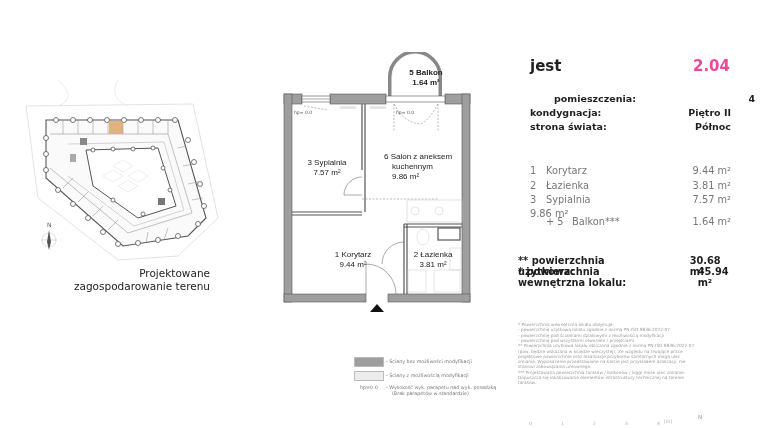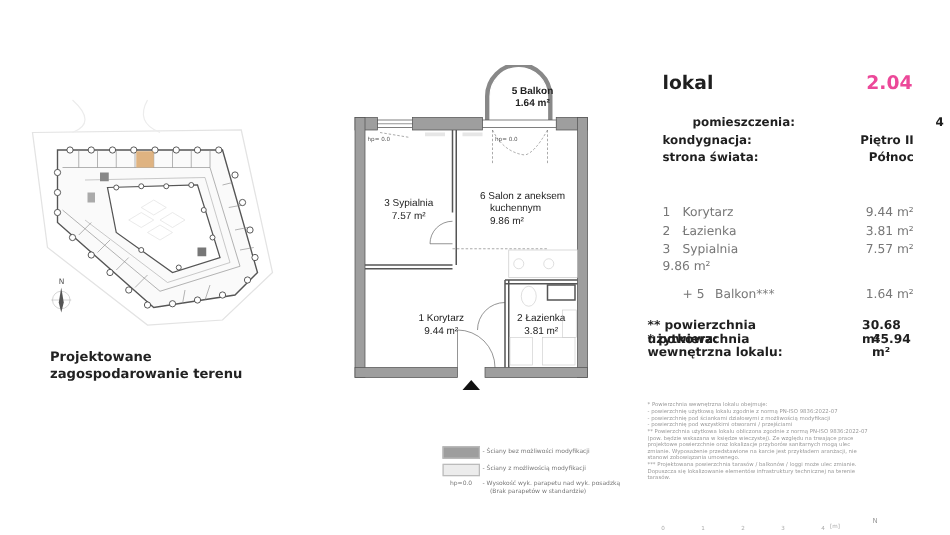--- a/index.html
+++ b/index.html
@@ -4,21 +4,21 @@
 <style>
   html, body { margin: 0; padding: 0; }
   body {
     width: 760px; height: 428px; background: #ffffff; position: relative; overflow: hidden;
     font-family: "DejaVu Sans", sans-serif; color: #1a1a1a;
   }
   .abs { position: absolute; }
 
   
   #site-plan { left: 18px; top: 78px; width: 205px; height: 185px; }
-  #site-caption { left: 40px; top: 280px; width: 170px; text-align: left; font-size: 10.5px; font-weight: bold; line-height: 13px; color: #222; }
+  #site-caption { left: 40px; top: 267px; width: 170px; text-align: right; font-size: 10.5px; font-weight: normal; line-height: 13px; color: #222; }
 
   
   #floor-plan { left: 278px; top: 52px; width: 200px; height: 262px; }
   .room-label { position: absolute; font-family: "Liberation Sans", sans-serif; font-size: 8px; color: #222; text-align: center; line-height: 10px; }
   .hp { position: absolute; font-size: 4.5px; color: #555; }
 
   
   .legend-swatch { position: absolute; width: 28px; height: 8px; border: 1px solid #bbb; }
   .legend-text { position: absolute; font-size: 4.8px; color: #777; line-height: 6px; }
 
@@ -220,21 +220,21 @@
 <div>
   <div class="legend-swatch" style="left:354px;top:357px;background:#9e9e9e;"></div>
   <div class="legend-text" style="left:386px;top:359px;">-   Ściany bez możliwości modyfikacji</div>
   <div class="legend-swatch" style="left:354px;top:371px;background:#ececec;"></div>
   <div class="legend-text" style="left:386px;top:373px;">-   Ściany z możliwością modyfikacji</div>
   <div class="legend-text" style="left:360px;top:385px;">hp=0.0</div>
   <div class="legend-text" style="left:386px;top:385px;">-   Wysokość wyk. parapetu nad wyk. posadzką</div>
   <div class="legend-text" style="left:392px;top:391px;">(Brak parapetów w standardzie)</div>
 </div>
 
-<div id="lokal-title" class="abs">lokal</div>
+<div id="lokal-title" class="abs">jest</div>
 <div id="lokal-number" class="abs">2.04</div>
 
 <div class="meta-row" style="top:93px;margin-left:24px;">
   <span>pomieszczenia:</span>
     <span class="val">4</span>
 </div>
 <div class="meta-row" style="top:107px;">
   <span>kondygnacja:</span>
     <span class="val">Piętro II</span>
 </div>
@@ -251,21 +251,21 @@
   <span><span class="num">2</span><span>Łazienka</span></span>
     <span>3.81 m²</span>
 </div>
 <div class="room-row" style="top:194px;">
   <span><span class="num">3</span><span>Sypialnia</span></span>
     <span>7.57 m²</span>
 </div>
 <div class="room-row" style="top:208px;">
     <span>9.86 m²</span>
 </div>
-<div class="room-row" style="top:230px;align-items:center;">
+<div class="room-row" style="top:216px;align-items:center;">
   <span style="padding-left:16px;"><span class="num" style="width:26px;">+ 5</span><span>Balkon***</span></span>
     <span>1.64 m²</span>
 </div>
 
 <div class="total-row" style="top:255px;">
   <span>** powierzchnia użytkowa:</span>
     <span>30.68 m²</span>
 </div>
 <div class="total-row" style="top:266px;">
   <span>* powierzchnia wewnętrzna lokalu:</span>

